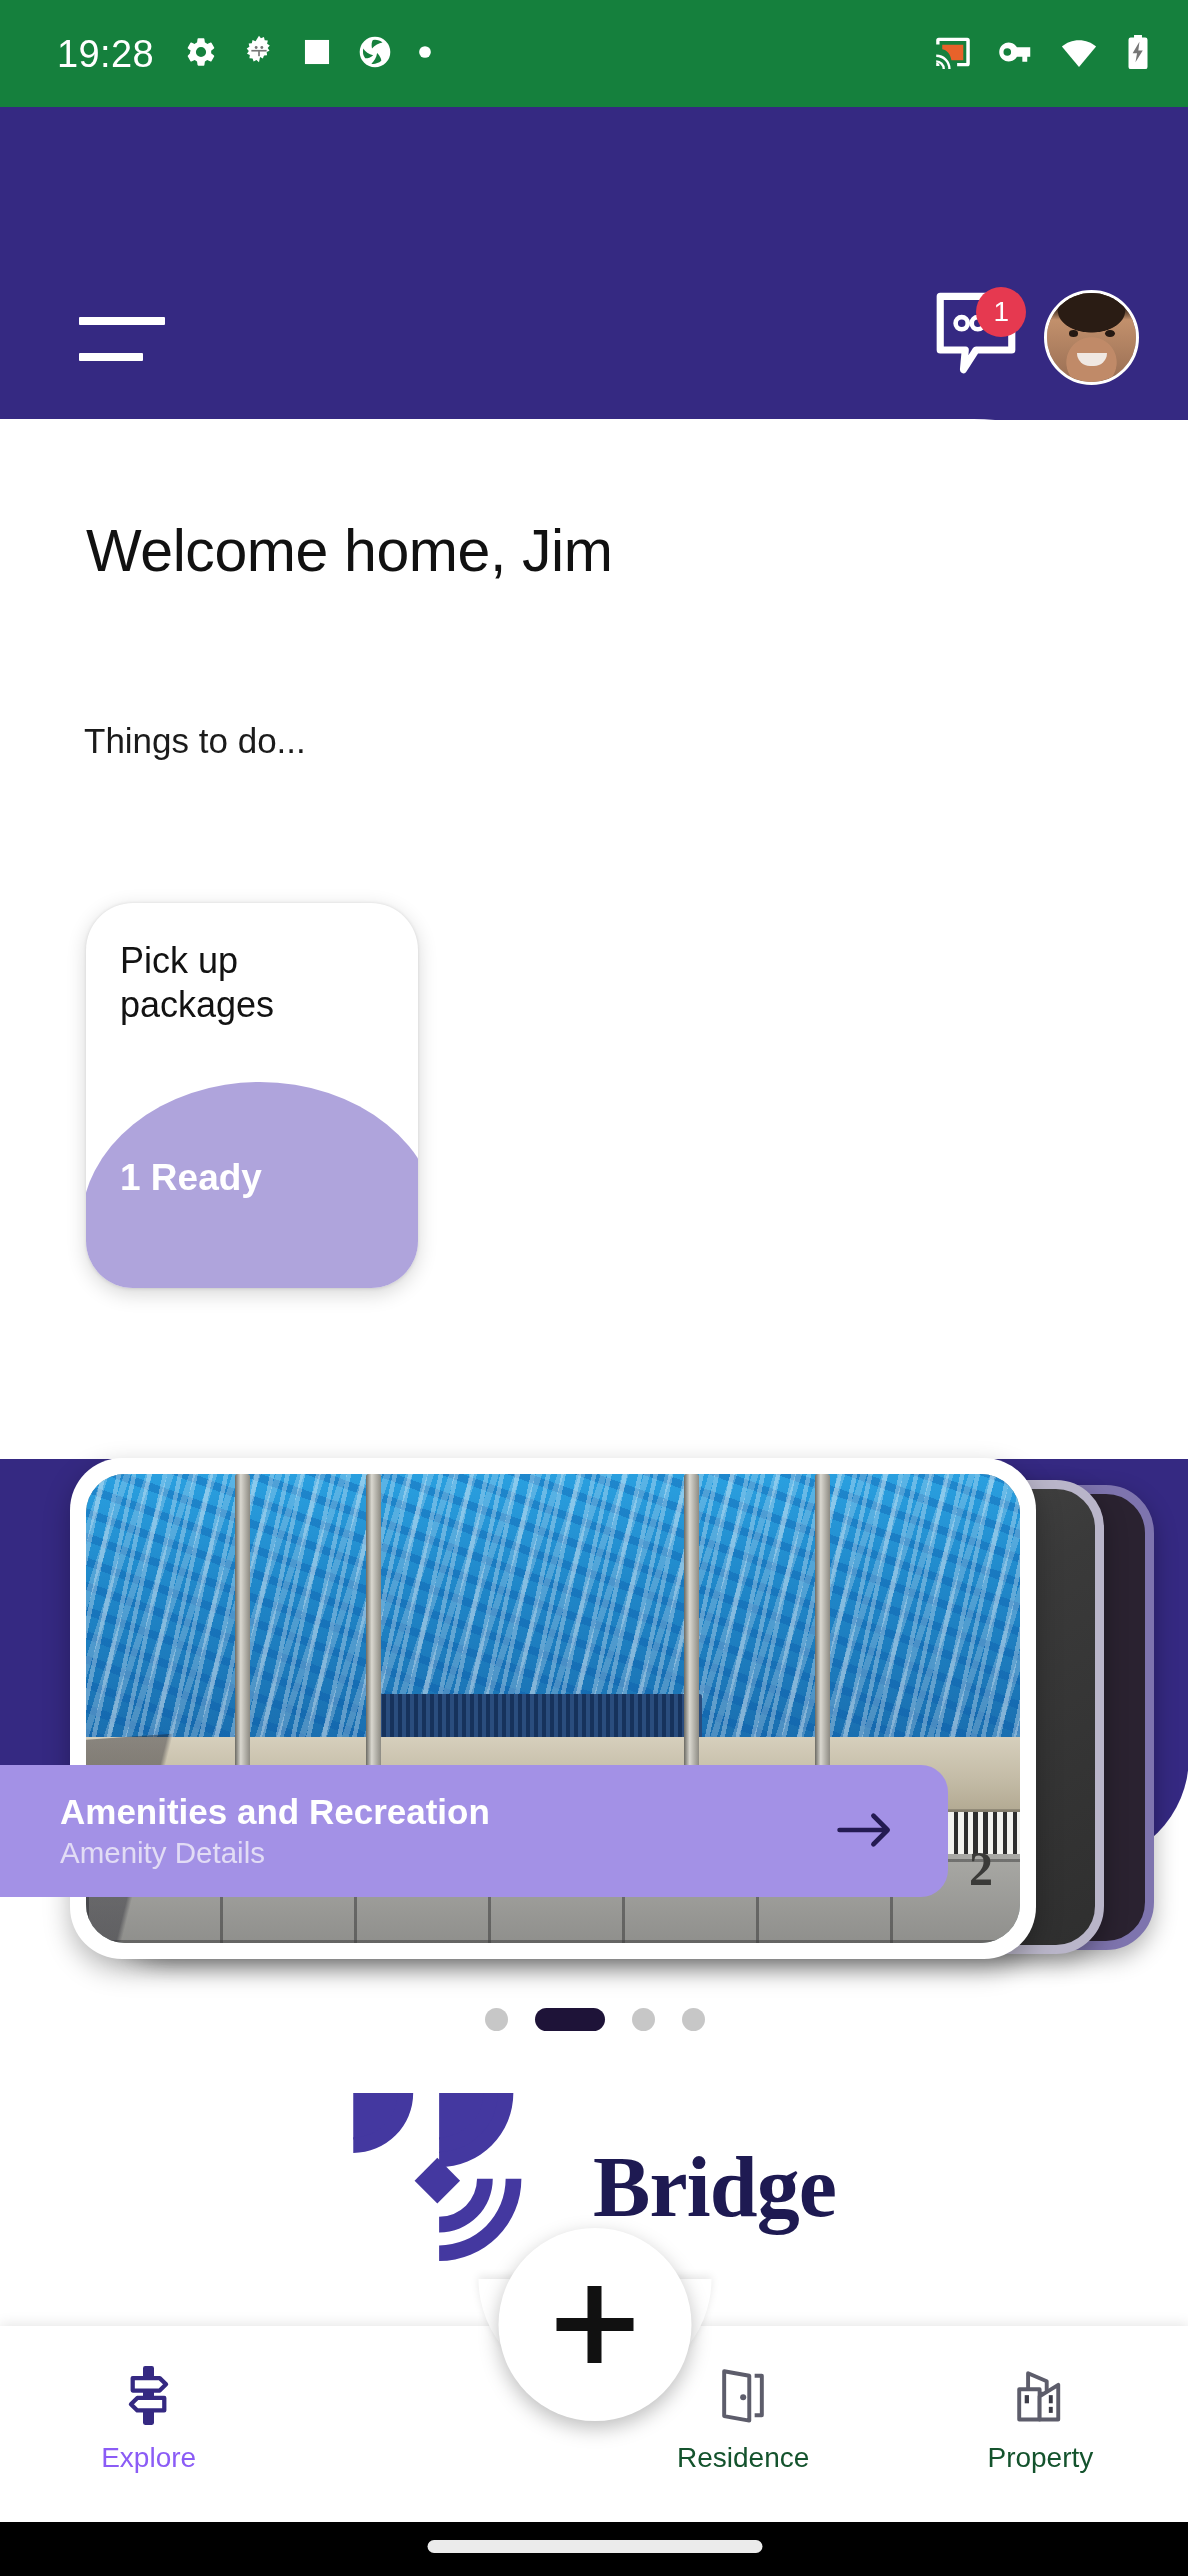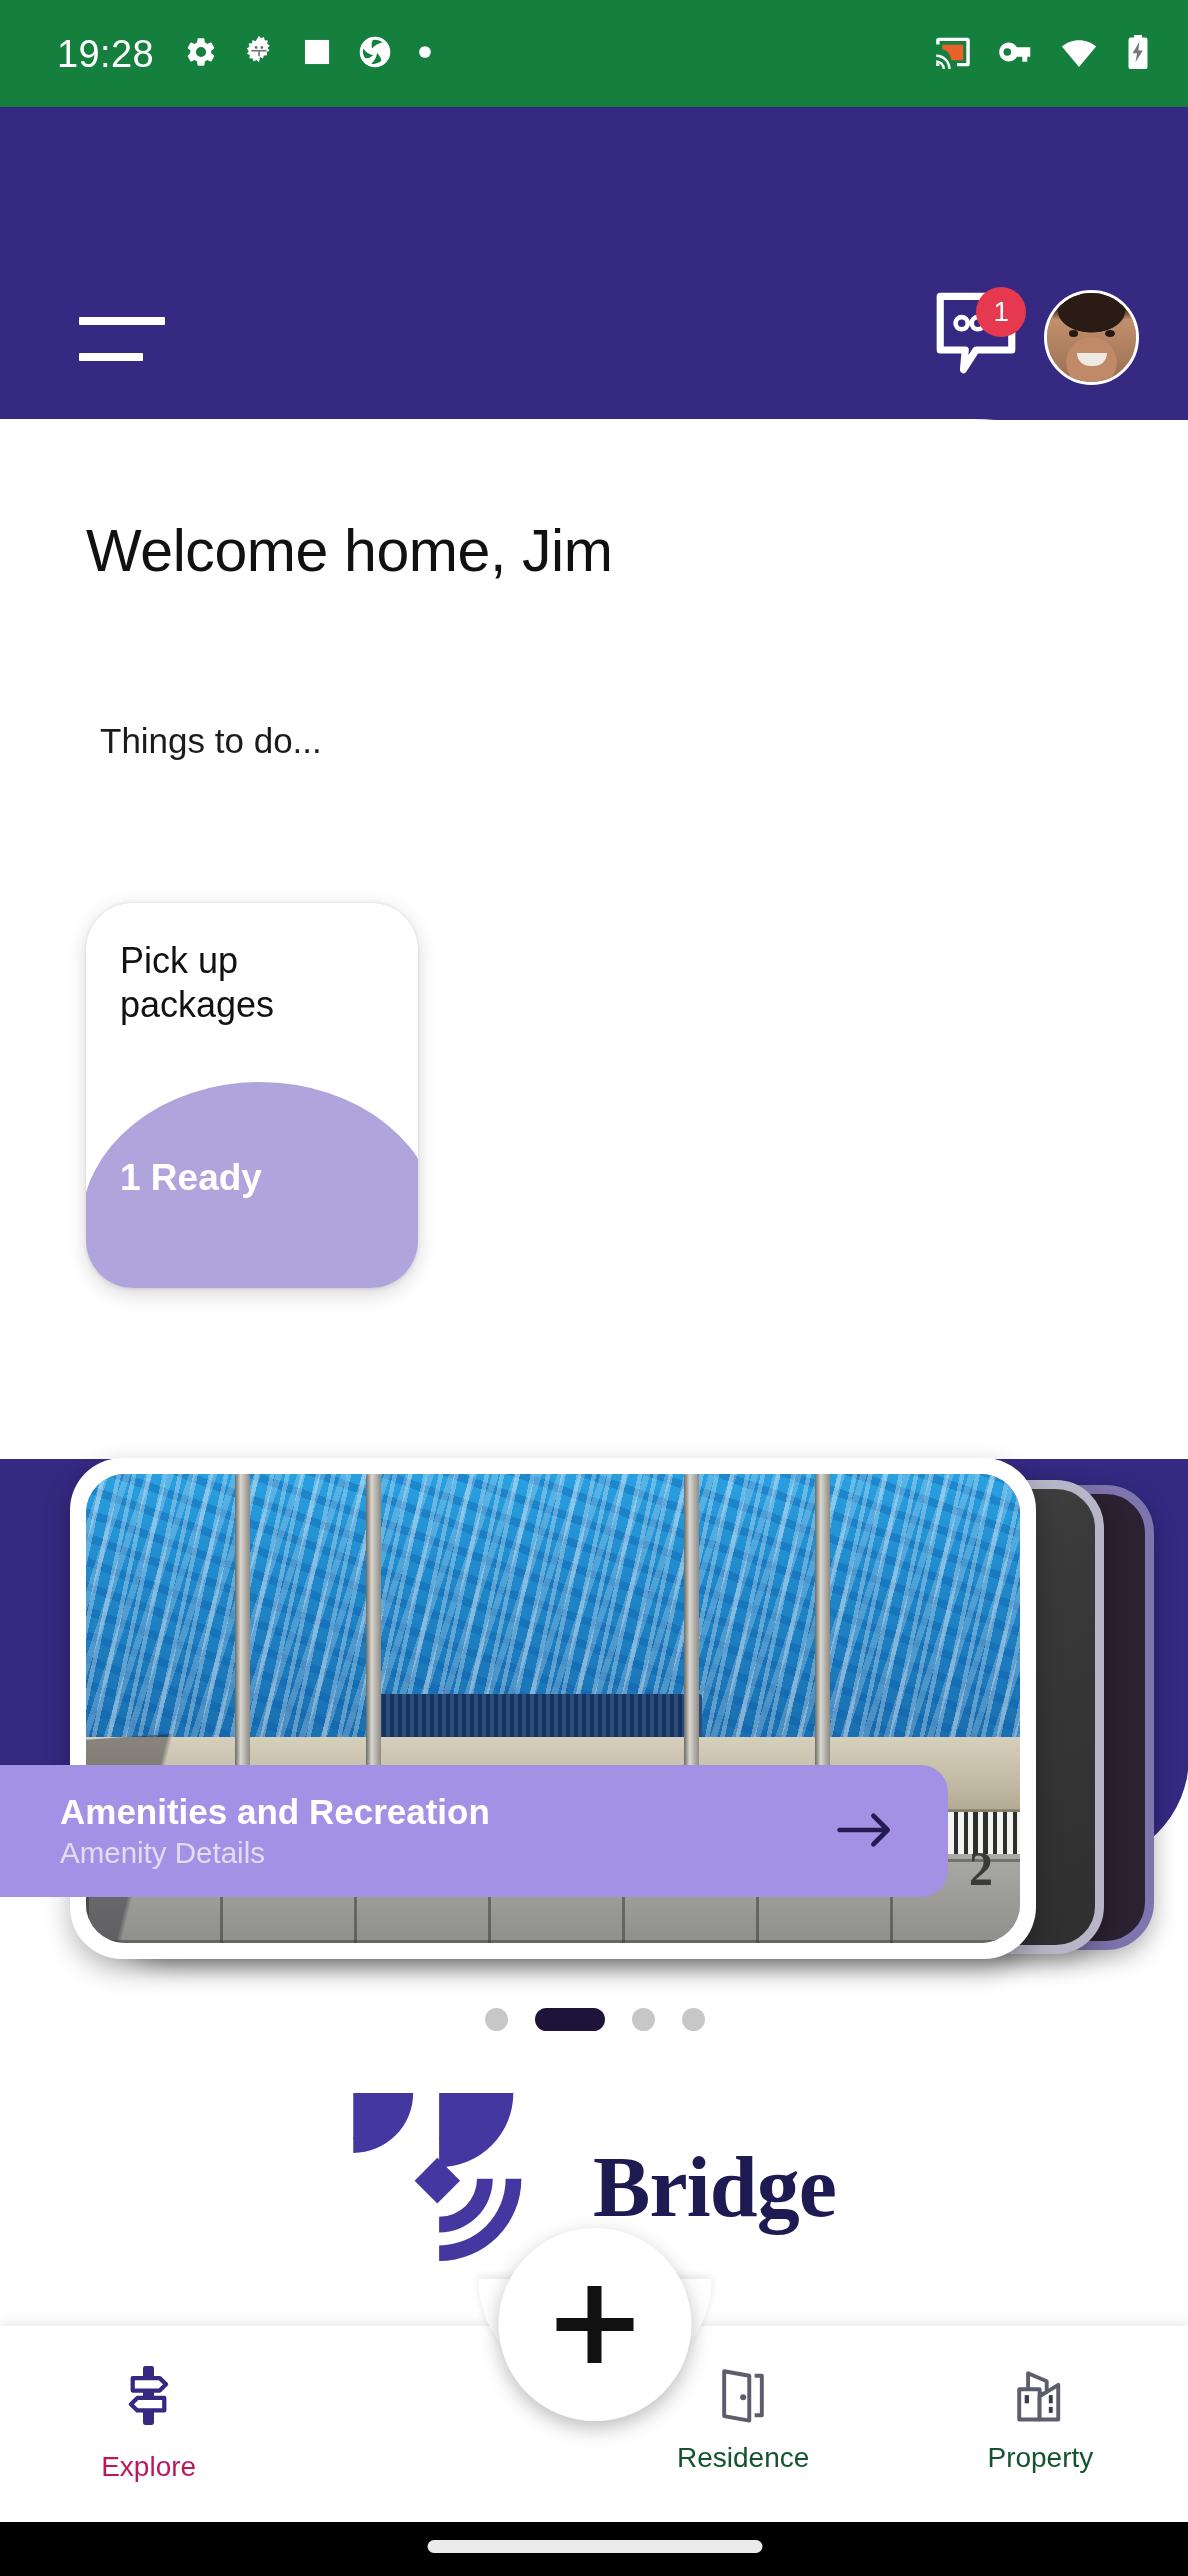--- a/index.html
+++ b/index.html
@@ -106,21 +106,21 @@
     border-top-right-radius: 215px;
     z-index: 2;
   }
   .welcome {
     position: absolute; left: 86px; top: 98px;
     font-size: 59px; font-weight: 400; color: #111111;
     letter-spacing: -0.4px;
     white-space: nowrap;
   }
   .things-label {
-    position: absolute; left: 100px; top: 302px;
+    position: absolute; left: 84px; top: 302px;
     font-size: 35px; color: #1b1b1b; font-weight: 400;
   }
 
   
   .task-card {
     position: absolute; left: 86px; top: 903px;
     width: 332px; height: 385px;
     background: #ffffff;
     border-radius: 47px;
     box-shadow: 0 5.4px 19.7px rgba(0,0,0,0.16), 0 0.9px 3.6px rgba(0,0,0,0.10);
@@ -292,21 +292,21 @@
   .nav-items {
     position: absolute; left: 0; top: 39px; width: 1189px; height: 134px;
     display: flex;
   }
   .nav-item {
     flex: 1 1 0; display: flex; flex-direction: column;
     align-items: center; justify-content: flex-start; gap: 12.5px;
     cursor: pointer;
   }
   .nav-label { font-size: 28px; color: #14532d; }
-  .nav-item.active .nav-label { color: #be185d; margin-top: 9px; }
+  .nav-item.active .nav-label { color: #8b5cf6; }
   .nav-spacer { flex: 1 1 0; }
 
   .fab {
     position: absolute; left: 50%; transform: translateX(-50%);
     top: -98px;
     width: 193px; height: 193px; border-radius: 50%;
     background: #ffffff;
     display: flex; align-items: center; justify-content: center;
     box-shadow: 0 7.2px 19.7px rgba(0,0,0,0.26);
     z-index: 9;

